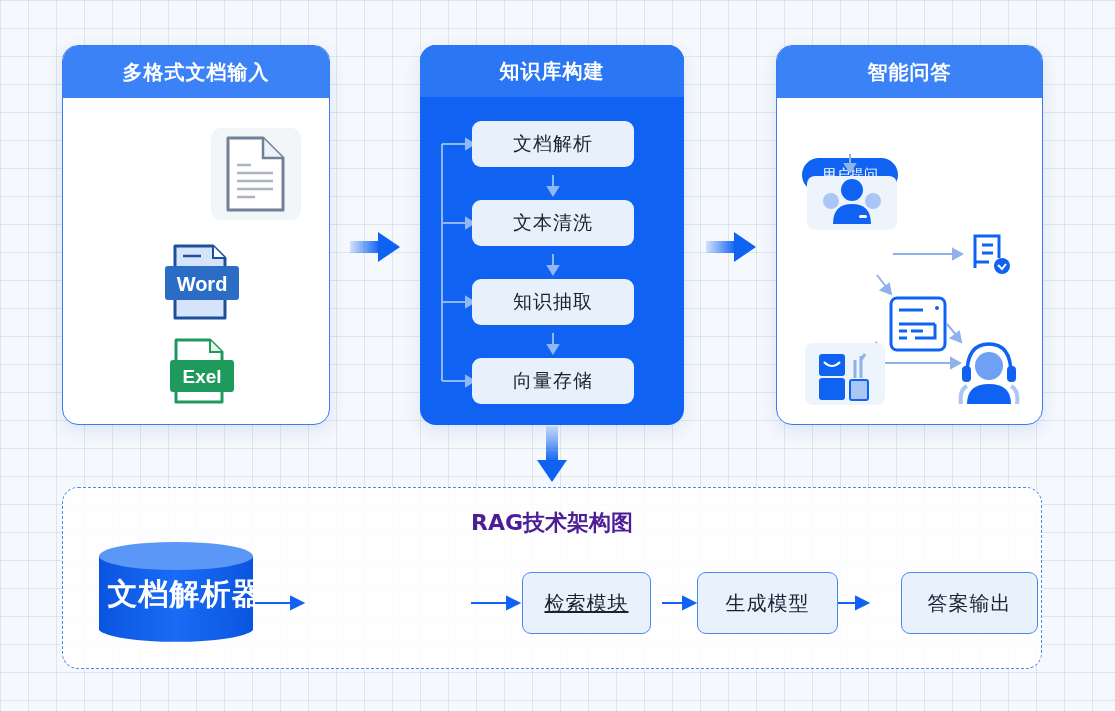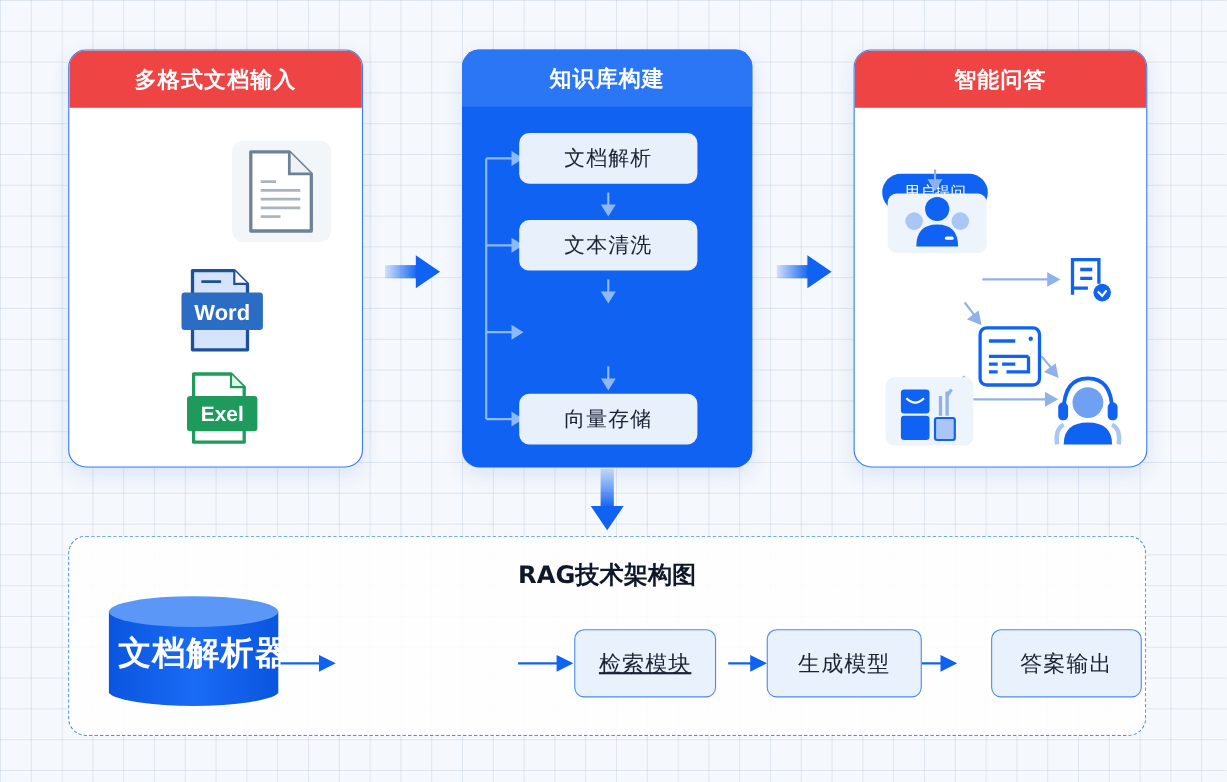--- a/index.html
+++ b/index.html
@@ -8,42 +8,42 @@
     font-family:"DejaVu Sans","Liberation Sans",sans-serif;
     background-color:#f5f8fc;
     background-image:
       linear-gradient(to right, rgba(180,195,215,0.35) 1px, transparent 1px),
       linear-gradient(to bottom, rgba(180,195,215,0.35) 1px, transparent 1px);
     background-size:28px 28px;
   }
   .card{position:absolute;border-radius:16px;overflow:hidden;box-sizing:border-box;
     box-shadow:0 6px 18px rgba(40,90,200,0.12);}
   .card-white{background:#fff;border:1.5px solid #3a7cf0;}
-  .card-head{height:52px;background:#ef4444;color:#fff;font-weight:bold;font-size:20px;
+  .card-head{height:52px;background:#3b82f6;color:#fff;font-weight:bold;font-size:20px;
     display:flex;align-items:center;justify-content:center;letter-spacing:1px;}
   .card-blue{background:#0f62f2;}
   .card-blue .card-head{background:#2a76f5;}
   #card-input{left:62px;top:45px;width:268px;height:380px;}
   #card-kb{left:420px;top:45px;width:264px;height:380px;}
   #card-qa{left:776px;top:45px;width:267px;height:380px;}
 
   .tile{position:absolute;background:#f3f6f9;border-radius:10px;}
   .abs{position:absolute;}
 
   .kb-step{position:absolute;left:52px;width:162px;height:46px;border-radius:9px;
     background:#e8f0fc;color:#1a2233;font-size:19px;display:flex;align-items:center;justify-content:center;letter-spacing:1px;}
 
   .pill{position:absolute;left:25px;top:72px;width:96px;height:34px;border-radius:17px;background:#0f62f2;
     color:#fff;font-size:14px;display:flex;align-items:center;justify-content:center;margin-top:40px;}
 
   .big-arrow{position:absolute;}
 
   #rag-box{position:absolute;left:62px;top:487px;width:980px;height:182px;border:1.5px dashed #4a8af0;
     border-radius:16px;background:rgba(255,255,255,0.85);box-sizing:border-box;}
-  #rag-title{position:absolute;left:0;right:0;top:20px;text-align:center;font-size:22px;font-weight:bold;color:#0f172a;}
+  #rag-title{position:absolute;left:0;right:0;top:20px;text-align:center;font-size:22px;font-weight:bold;color:#4c1d95;}
   .rag-node{position:absolute;top:84px;height:62px;border:1.5px solid #4a8af0;border-radius:9px;background:#e9f1fc;
     box-sizing:border-box;display:flex;align-items:center;justify-content:center;font-size:20px;color:#1a2233;letter-spacing:1px;}
   #cyl-label{position:absolute;left:36px;top:58px;width:172px;height:96px;display:flex;align-items:center;justify-content:center;
     color:#fff;font-weight:bold;font-size:30px;letter-spacing:1px;}
 </style>
 </head>
 <body>
 
 <div class="card card-white" id="card-input">
   <div class="card-head">多格式文档输入</div>
@@ -108,20 +108,21 @@
       <line x1="133" y1="78" x2="133" y2="92"></line>
         <path d="M128 90 L133 98 L138 90 Z"></path>
       <line x1="133" y1="157" x2="133" y2="171"></line>
         <path d="M128 169 L133 177 L138 169 Z"></path>
       <line x1="133" y1="236" x2="133" y2="250"></line>
         <path d="M128 248 L133 256 L138 248 Z"></path>
     </g>
   </svg>
   <div class="kb-step" style="top:155px;">文本清洗</div>
   <div class="kb-step" style="top:76px;">文档解析</div>
+  <div class="kb-step" style="top:234px;">知识抽取</div>
   <div class="kb-step" style="top:313px;">向量存储</div>
 </div>
 
 <svg class="big-arrow" style="left:706px;top:230px;" width="52" height="34" viewBox="0 0 52 34">
   <defs>
       <linearGradient id="gb" x1="0" x2="1">
         <stop offset="0" stop-color="#0f62f2" stop-opacity="0.15"></stop>
         <stop offset="1" stop-color="#0f62f2"></stop>
       </linearGradient>
     </defs>

